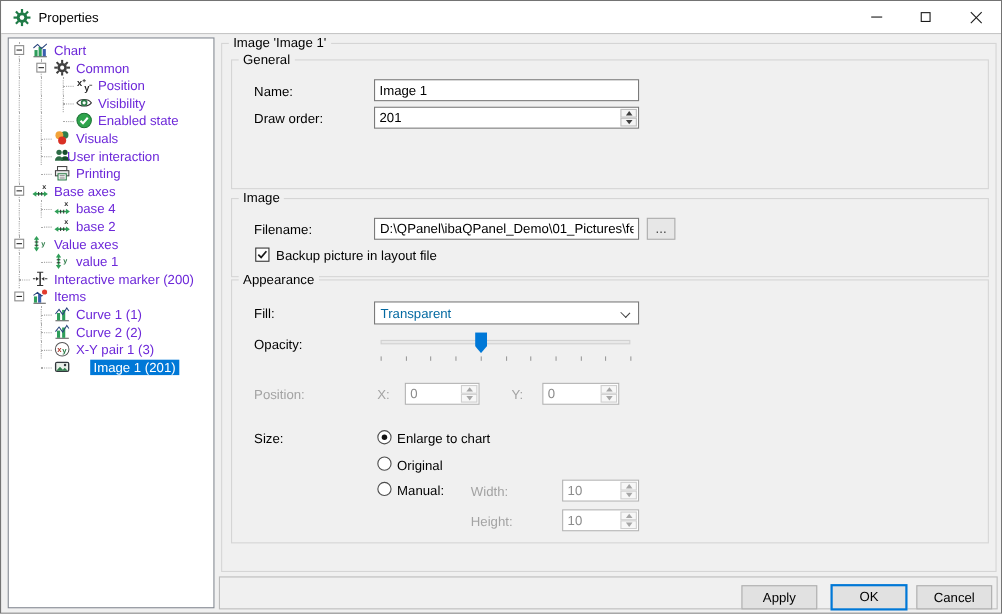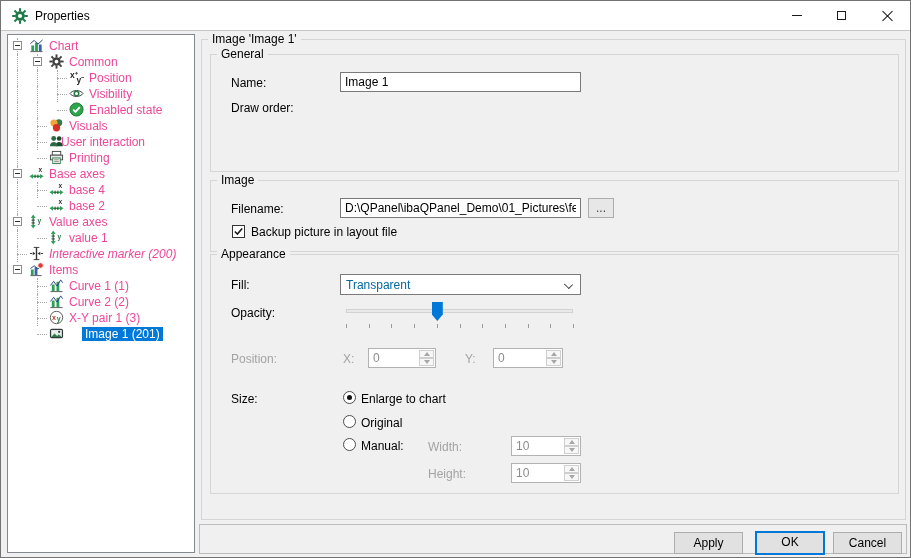--- a/index.html
+++ b/index.html
@@ -20,21 +20,21 @@
 .glyph-close::before{transform:rotate(45deg)}.glyph-close::after{transform:rotate(-45deg)}
 
 .tree{position:absolute;left:6px;top:33px;width:188px;height:519px;background:#fff;border:1px solid #828790;overflow:hidden}
 .trow{position:absolute;left:0;width:100%;height:16px}
 .guide{position:absolute;top:0;height:16px;width:0;border-left:1px dotted #a9a9a9}
 .stub{position:absolute;top:8px;height:0;border-top:1px dotted #a9a9a9}
 .exp{position:absolute;top:3px;width:9px;height:9px;background:#fff;border:1px solid #8c8c8c;display:flex;align-items:center;justify-content:center;cursor:pointer}
 .exp::before{content:"";width:5px;height:1px;background:#2b2b2b}
 .ticon{position:absolute;top:0;width:15px;height:15px}
 .ticon svg{display:block;width:15px;height:15px}
-.tlabel{position:absolute;top:1px;font-size:12px;line-height:14px;color:#ec4899;padding:0 3px;white-space:nowrap}
+.tlabel{position:absolute;top:1px;font-size:12px;line-height:14px;color:#6d28d9;padding:0 3px;white-space:nowrap}
 .tlabel.sel{background:#0078d7;color:#fff}
 
 .gb{position:absolute;border:1px solid #d5d5d5}
 .gbl{position:absolute;top:-8px;left:6px;background:#f0f0f0;padding:0 4px;font-size:12px;line-height:15px;color:#000;white-space:nowrap}
 .lab{position:absolute;font-size:12px;color:#000;white-space:nowrap}
 .lab.dis{color:#a3a3a3}
 
 .tb{position:absolute;height:20px;border:1px solid #7a7a7a;background:#fff;font-family:"Liberation Sans",sans-serif;font-size:12px;padding:0 4px;color:#000;outline:none}
 .spin{position:absolute;height:20px;border:1px solid #7a7a7a;background:#fff}
 .spin .sval{position:absolute;left:4px;top:2px;font-size:12px;color:#000}
@@ -287,21 +287,21 @@
           <svg viewBox="0 0 16 16">
             <text x="9" y="10" font-size="7" font-weight="bold" fill="#2a7a46" font-family="sans-serif">y</text>
             <path d="M4.5 3.5v9" stroke="#2f9e57" stroke-width="1.6"></path>
             <path d="M4.5 0.5l-2.6 3.8h5.2z" fill="#2f9e57"></path>
             <path d="M4.5 15.5l-2.6-3.8h5.2z" fill="#2f9e57"></path>
             <path d="M2.7 6.5h3.6M2.7 9.5h3.6" stroke="#333"></path>
           </svg>
         </span>
         <span class="tlabel" style="left: 58px;">value 1</span>
       </div>
-      <div class="trow" style="top: 211px; font-style: italic;">
+      <div class="trow" style="top: 211px;">
         <i class="guide" style="left: 9px;"></i>
         <i class="stub" style="left: 9px; width: 10px;"></i>
         <span class="ticon" style="left: 21px;">
           <svg viewBox="0 0 16 16">
             <path d="M8 1.5v13" stroke="#333" stroke-width="1.5"></path>
             <path d="M5 1.5h6M5 14.5h6" stroke="#333"></path>
             <path d="M1 8h2.4M12.6 8H15" stroke="#333"></path>
             <path d="M6.8 8L4 6.2v3.6z" fill="#333"></path>
             <path d="M9.2 8L12 6.2v3.6z" fill="#333"></path>
           </svg>
@@ -374,20 +374,31 @@
     </div>
 
   <div class="gb" style="left:200px;top:38px;width:705px;height:481px">
     <span class="gbl">Image 'Image 1'</span>
 
     <div class="gb" style="left:8px;top:14px;width:689px;height:118px">
       <span class="gbl">General</span>
       <span class="lab" style="left:20px;top:21px">Name:</span>
       <input class="tb" style="left: 129px; top: 17px; width: 241px;" value="Image 1">
       <span class="lab" style="left:20px;top:46px">Draw order:</span>
+      <div class="spin" style="left:129px;top:42px;width:241px">
+        <span class="sval">201</span>
+        <span class="sbtns">
+            <span class="sb up">
+              <i class="tri-u"></i>
+            </span>
+            <span class="sb dn">
+              <i class="tri-d"></i>
+            </span>
+          </span>
+      </div>
     </div>
 
     <div class="gb" style="left:8px;top:140px;width:689px;height:72px">
       <span class="gbl">Image</span>
       <span class="lab" style="left:20px;top:21px">Filename:</span>
       <input class="tb" style="left: 129px; top: 17px; width: 241px;" value="D:\QPanel\ibaQPanel_Demo\01_Pictures\felderS">
       <div class="btn browse" style="left:377px;top:17px;width:26px;height:20px">...</div>
       <div class="cb checked" id="backup-cb" style="left:21px;top:44px">
         <svg viewBox="0 0 12 12">
             <path d="M2 6l2.8 2.8L10 2.6" stroke="#1a1a1a" stroke-width="1.7" fill="none"></path>

